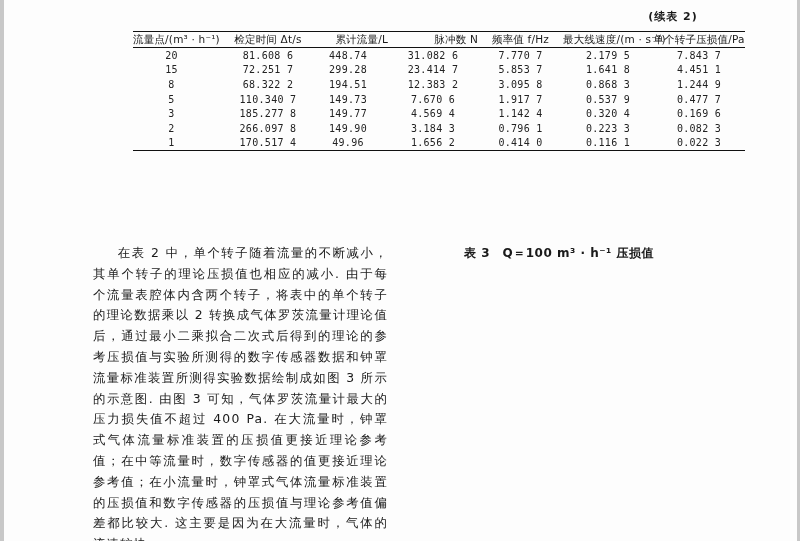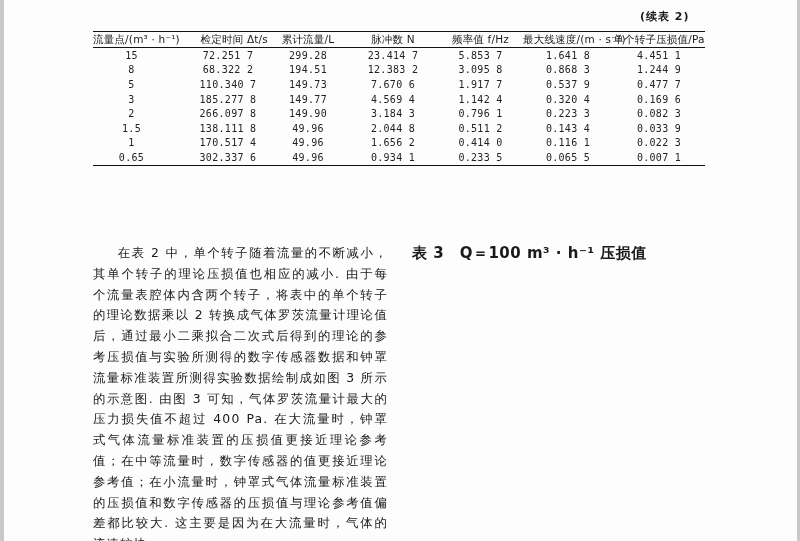--- a/index.html
+++ b/index.html
@@ -6,59 +6,59 @@
   body {
     width: 800px; height: 541px; overflow: hidden; position: relative;
     background: #fdfdfd;
     font-family: "DejaVu Serif", "Liberation Serif", serif;
     color: #1a1a1a;
   }
   .edge-left { position: absolute; left: 0; top: 0; width: 4px; height: 541px; background: #c8c8c8; }
   .edge-right { position: absolute; right: 0; top: 0; width: 3px; height: 541px; background: #c8c8c8; }
 
   .cont-label {
-    position: absolute; left: 640px; top: 9px; width: 66px; text-align: left;
+    position: absolute; left: 640px; top: 9px; width: 66px; text-align: center;
     font-size: 11px; font-weight: bold; letter-spacing: 1px;
     font-family: "DejaVu Sans", sans-serif;
   }
 
   .table-wrap { position: absolute; left: 93px; top: 31px; width: 612px; }
-  table { border-collapse: collapse; width: 612px; table-layout: fixed; }
+  table { border-collapse: collapse; width: 612px; table-layout: fixed; margin-left: 40px; }
   thead tr { border-top: 1.5px solid #111; border-bottom: 1px solid #111; }
   tbody tr:last-child { border-bottom: 1.5px solid #111; }
   th {
     font-weight: normal; font-size: 10.5px; height: 15px; padding: 0; white-space: nowrap;
     font-family: "DejaVu Sans", sans-serif; letter-spacing: 0.2px;
   }
   td {
     font-size: 10px; height: 14.6px; padding: 0; text-align: center; white-space: nowrap;
     font-family: "DejaVu Sans Mono", "Liberation Mono", monospace; letter-spacing: 0.3px;
     color: #222;
   }
   th:nth-child(1) { width: 95px; text-align: left; }
-  th:nth-child(2) { width: 80px; text-align: right; }
-  th:nth-child(3) { width: 80px; }
-  th:nth-child(4) { width: 90px; }
+  th:nth-child(2) { width: 80px; text-align: center; }
+  th:nth-child(3) { width: 80px; text-align: right; }
+  th:nth-child(4) { width: 90px; text-align: right; }
   th:nth-child(5) { width: 85px; }
   th:nth-child(6) { width: 90px; }
   th:nth-child(7) { width: 92px; }
   td:nth-child(1) { text-align: center; padding-right: 18px; }
 
   .col {
     position: absolute; top: 243px;
     font-size: 12.4px; line-height: 20.8px;
     font-family: "DejaVu Sans", sans-serif;
     letter-spacing: 1.2px; text-align: justify;
   }
   .col-left { left: 93px; width: 295px; }
   .col-right { left: 412px; width: 294px; }
   .col p { margin: 0; }
   .indent { text-indent: 2em; }
   .caption {
-    font-weight: bold; font-size: 15px;
+    text-align: center; font-weight: bold; font-size: 12px;
     letter-spacing: 0.5px; margin-top: 0;
   }
 </style>
 </head>
 <body>
 
 <div class="edge-left"></div>
 <div class="edge-right"></div>
 
 <div class="cont-label">(续表 2)</div>
@@ -70,20 +70,29 @@
         <th>流量点/(m³ · h⁻¹)</th>
         <th>检定时间 Δt/s</th>
         <th>累计流量/L</th>
         <th>脉冲数 N</th>
         <th>频率值 f/Hz</th>
         <th>最大线速度/(m · s⁻¹)</th>
         <th>单个转子压损值/Pa</th>
       </tr>
     </thead>
     <tbody id="tbody">
+        <tr>
+          <td>20</td>
+          <td>81.608 6</td>
+          <td>448.74</td>
+          <td>31.082 6</td>
+          <td>7.770 7</td>
+          <td>2.179 5</td>
+          <td>7.843 7</td>
+        </tr>
         <tr>
           <td>15</td>
           <td>72.251 7</td>
           <td>299.28</td>
           <td>23.414 7</td>
           <td>5.853 7</td>
           <td>1.641 8</td>
           <td>4.451 1</td>
         </tr>
         <tr>
@@ -116,45 +125,27 @@
         <tr>
           <td>2</td>
           <td>266.097 8</td>
           <td>149.90</td>
           <td>3.184 3</td>
           <td>0.796 1</td>
           <td>0.223 3</td>
           <td>0.082 3</td>
         </tr>
         <tr>
-          <td>1.5</td>
-          <td>138.111 8</td>
-          <td>49.96</td>
-          <td>2.044 8</td>
-          <td>0.511 2</td>
-          <td>0.143 4</td>
-          <td>0.033 9</td>
-        </tr>
-        <tr>
           <td>1</td>
           <td>170.517 4</td>
           <td>49.96</td>
           <td>1.656 2</td>
           <td>0.414 0</td>
           <td>0.116 1</td>
           <td>0.022 3</td>
-        </tr>
-        <tr>
-          <td>0.65</td>
-          <td>302.337 6</td>
-          <td>49.96</td>
-          <td>0.934 1</td>
-          <td>0.233 5</td>
-          <td>0.065 5</td>
-          <td>0.007 1</td>
         </tr>
       </tbody>
   </table>
 </div>
 
 <div class="col col-left">
   <p class="indent">在表 2 中，单个转子随着流量的不断减小，其单个转子的理论压损值也相应的减小. 由于每个流量表腔体内含两个转子，将表中的单个转子的理论数据乘以 2 转换成气体罗茨流量计理论值后，通过最小二乘拟合二次式后得到的理论的参考压损值与实验所测得的数字传感器数据和钟罩流量标准装置所测得实验数据绘制成如图 3 所示的示意图. 由图 3 可知，气体罗茨流量计最大的压力损失值不超过 400 Pa. 在大流量时，钟罩式气体流量标准装置的压损值更接近理论参考值；在中等流量时，数字传感器的值更接近理论参考值；在小流量时，钟罩式气体流量标准装置的压损值和数字传感器的压损值与理论参考值偏差都比较大. 这主要是因为在大流量时，气体的流速较快，</p>
 </div>
 
 <div class="col col-right">

